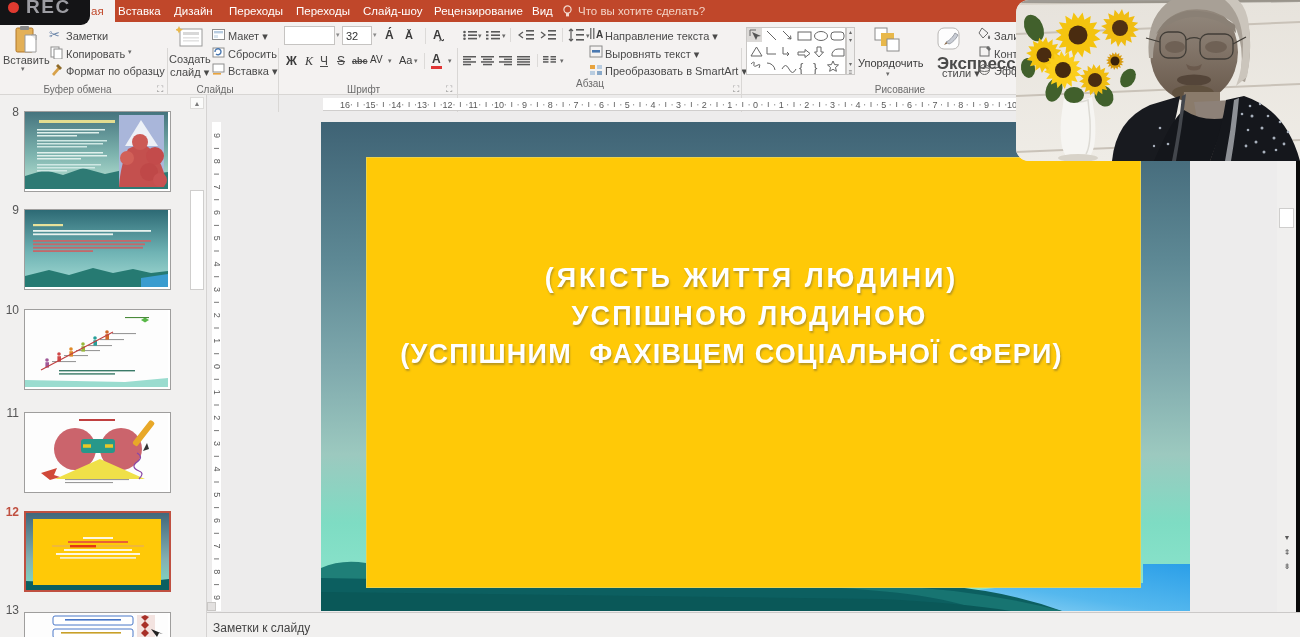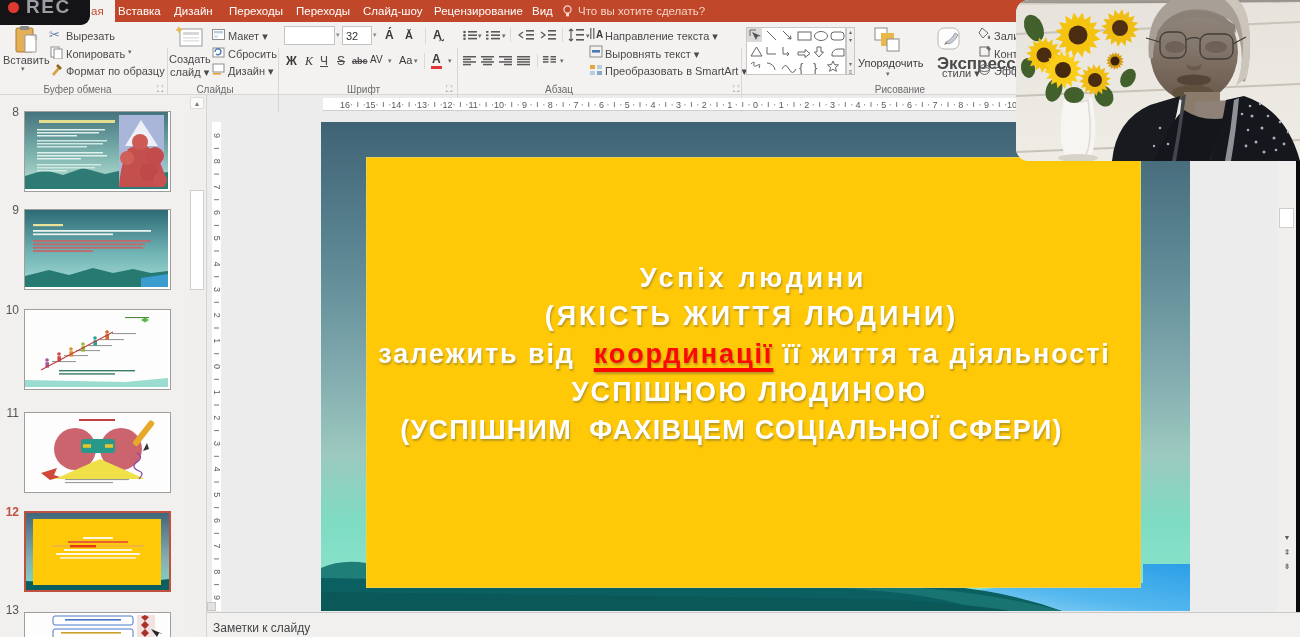--- a/index.html
+++ b/index.html
@@ -43,21 +43,21 @@
 <div id="ribbon" class="ab">
     <svg class="icon" style="left:14px;top:3px" width="26" height="30" viewBox="0 0 26 30">
 <rect x="2" y="3" width="17" height="24" rx="1.5" fill="#e3b057" stroke="#b0762a" stroke-width="1"></rect>
 <rect x="6" y="1" width="9" height="4" rx="1" fill="#8a8a8a"></rect>
 <path d="M11 10h11v17h-11z" fill="#fff" stroke="#9a9a9a" stroke-width="1"></path>
 <path d="M17 10h5l-0 5" fill="#e8e8e8" stroke="#9a9a9a" stroke-width="1"></path>
     </svg>
     <div class="ritem" style="left:3px;top:32px;font-size:11px;color:#4a4a4a;font-weight:normal">Вставить</div>
     <div class="ritem" style="left:21px;top:43px;font-size:7px;color:#6a6a6a;font-weight:normal">▾</div>
     <div class="ritem" style="left:49px;top:5px;font-size:13px;color:#6a84a8">✂</div>
-    <div class="ritem" style="left:66px;top:8px;font-size:11px;color:#4a4a4a;font-weight:normal">Вырезать</div>
+    <div class="ritem" style="left:66px;top:8px;font-size:11px;color:#4a4a4a;font-weight:normal">Заметки</div>
     <svg class="icon" style="left:50px;top:24px" width="13" height="13" viewBox="0 0 13 13">
 <rect x="1" y="1" width="8" height="10" fill="#fff" stroke="#8e8e8e"></rect>
 <rect x="4" y="3" width="8" height="10" fill="#fff" stroke="#8e8e8e"></rect>
     </svg>
     <div class="ritem" style="left:66px;top:26px;font-size:11px;color:#4a4a4a;font-weight:normal">Копировать</div>
     <div class="ritem" style="left:128px;top:26px;font-size:7px;color:#6a6a6a;font-weight:normal">▾</div>
     <svg class="icon" style="left:50px;top:41px" width="13" height="13" viewBox="0 0 13 13">
 <path d="M2 11 L8 4 L10 6 L4 13z" fill="#d8a24a"></path>
       <path d="M8 1l4 4-2 2-4-4z" fill="#8e6a2a"></path>
     </svg>
@@ -82,21 +82,21 @@
     <div class="ritem" style="left:228px;top:8px;font-size:11px;color:#4a4a4a;font-weight:normal">Макет ▾</div>
     <svg class="icon" style="left:212px;top:24px" width="13" height="13" viewBox="0 0 13 13">
 <rect x="1" y="2" width="11" height="9" fill="#fff" stroke="#8e8e8e"></rect>
 <path d="M3 6a3 3 0 1 1 1 2" fill="none" stroke="#4a78b0" stroke-width="1.4"></path>
     </svg>
     <div class="ritem" style="left:228px;top:26px;font-size:11px;color:#4a4a4a;font-weight:normal">Сбросить</div>
     <svg class="icon" style="left:212px;top:41px" width="13" height="13" viewBox="0 0 13 13">
 <rect x="1" y="1" width="11" height="8" fill="#fff" stroke="#8e8e8e"></rect>
 <rect x="1" y="10" width="8" height="1.6" fill="#e8a33d"></rect>
     </svg>
-    <div class="ritem" style="left:228px;top:43px;font-size:11px;color:#4a4a4a;font-weight:normal">Дизайн ▾</div>
+    <div class="ritem" style="left:228px;top:43px;font-size:11px;color:#4a4a4a;font-weight:normal">Вставка ▾</div>
     <div class="rlab" style="position:absolute;left:185px;top:62px;width:60px;text-align:center">Слайды</div>
     <div class="sep" style="left:278px"></div>
     <div class="ab" style="left:284px;top:4px;width:51px;height:19px;background:#fff;border:1px solid #c6c4c2"></div>
     <div class="ritem" style="left:336px;top:9px;font-size:7px;color:#8a8a8a">▾</div>
     <div class="ab" style="left:342px;top:4px;width:30px;height:19px;background:#fff;border:1px solid #c6c4c2"></div>
     <div class="ritem" style="left:346px;top:8px;font-size:11px;color:#333;font-weight:normal">32</div>
     <div class="ritem" style="left:373px;top:9px;font-size:7px;color:#8a8a8a">▾</div>
     <div class="ritem" style="left:385px;top:6px;font-size:12px;color:#3a3a3a;font-weight:bold">А́</div>
     <div class="ritem" style="left:405px;top:7px;font-size:11px;color:#3a3a3a;font-weight:bold">А̌</div>
     <div class="ab" style="left:425px;top:6px;width:1px;height:16px;background:#dcdad8"></div>
@@ -200,21 +200,21 @@
 <rect x="3" y="5" width="8" height="2.6" fill="#4a78b0"></rect>
     </svg>
     <div class="ritem" style="left:605px;top:26px;font-size:11px;color:#4a4a4a;font-weight:normal">Выровнять текст ▾</div>
     <svg class="icon" style="left:589px;top:41px" width="14" height="13" viewBox="0 0 14 13">
 <rect x="1" y="2" width="5" height="4" fill="#e8a33d"></rect>
       <rect x="8" y="2" width="5" height="4" fill="#b8cce0"></rect>
 <rect x="1" y="8" width="5" height="4" fill="#b8cce0"></rect>
       <rect x="8" y="8" width="5" height="4" fill="#88a8c8"></rect>
     </svg>
     <div class="ritem" style="left:605px;top:43px;font-size:11px;color:#4a4a4a;font-weight:normal">Преобразовать в SmartArt ▾</div>
-    <div class="rlab" style="position:absolute;left:545px;top:62px;width:90px;">Абзац</div>
+    <div class="rlab" style="position:absolute;left:545px;top:56px;width:90px;text-align:center">Абзац</div>
     <div class="ritem" style="left:733px;top:62px;font-size:9px;color:#8a8a8a">⛶</div>
     <div class="sep" style="left:741px"></div>
     <div class="ab" style="left:746px;top:5px;width:100px;height:48px;background:#fff;border:1px solid #c9c7c5"></div>
     <div class="ab" style="left:747px;top:6px;width:15px;height:14px;background:#dcdad8"></div>
     <svg class="ab" style="left:747px;top:6px" width="98" height="46" viewBox="0 0 98 46">
       <path d="M3 2h6M3 2v6" fill="none" stroke="#666" stroke-width="1"></path>
       <path d="M5 4l4 8 1.5-3.5 3.5-0.5z" fill="#555"></path>
       <path d="M20 3l9 9" fill="none" stroke="#666" stroke-width="1"></path>
       <path d="M36 3l8 8m0 0l-0.5-3.5m0.5 3.5l-3.5-0.5" fill="none" stroke="#666" stroke-width="1"></path>
       <rect x="51" y="4" width="13" height="8" fill="none" stroke="#666" stroke-width="1"></rect>
@@ -462,23 +462,21 @@
 </defs>
 <rect width="869" height="489" fill="url(#bg)"></rect>
 <path d="M580 489 Q620 468 700 464 L822 461 L822 442 L869 442 L869 489z" fill="url(#wat)"></path>
 <path d="M0 446 Q20 437 45 441 L90 436 L140 447 L190 443 L250 451 L250 489 L0 489z" fill="#1f7f78"></path>
 <path d="M0 456 L300 461 L560 463 L625 464 Q690 470 741 489 L0 489z" fill="#0c5f60"></path>
 <path d="M560 463 Q660 468 741 489 L660 489 Q620 472 520 466z" fill="#177471"></path>
 <path d="M0 470 L560 477 Q640 481 690 489 L0 489z" fill="#0a5858"></path>
 </svg>
 <div class="ab" style="left:366px;top:157px;width:775px;height:431px;background:#ffc907;border:1px solid #ecd24a"></div>
 <div class="sltext" style="top:259px;font-size:27px;line-height:38px">
-<div style="letter-spacing:3.7px">Успіх людини</div>
 <div style="letter-spacing:3.0px;position:relative;left:-2px">(ЯКІСТЬ ЖИТТЯ ЛЮДИНИ)</div>
-<div style="letter-spacing:1.9px;position:relative;left:-9px">залежить від&nbsp; <span class="red">координації</span> її життя та діяльності</div>
 <div style="letter-spacing:2.3px;position:relative;left:-4px">УСПІШНОЮ ЛЮДИНОЮ</div>
 <div style="letter-spacing:1.2px;position:relative;left:-22px">(УСПІШНИМ&nbsp; ФАХІВЦЕМ СОЦІАЛЬНОЇ СФЕРИ)</div>
 </div>
 <div class="tnum" style="left:1px;top:105px;">8</div>
 <div class="thumb" style="top:111px;"><svg width="143" height="77" viewBox="0 0 143 77">
       <defs>
         <linearGradient id="g8" x1="0" y1="0" x2="0" y2="1">
           <stop offset="0" stop-color="#45747e"></stop>
           <stop offset="0.55" stop-color="#7db3ae"></stop>
           <stop offset="1" stop-color="#bce5d6"></stop>

